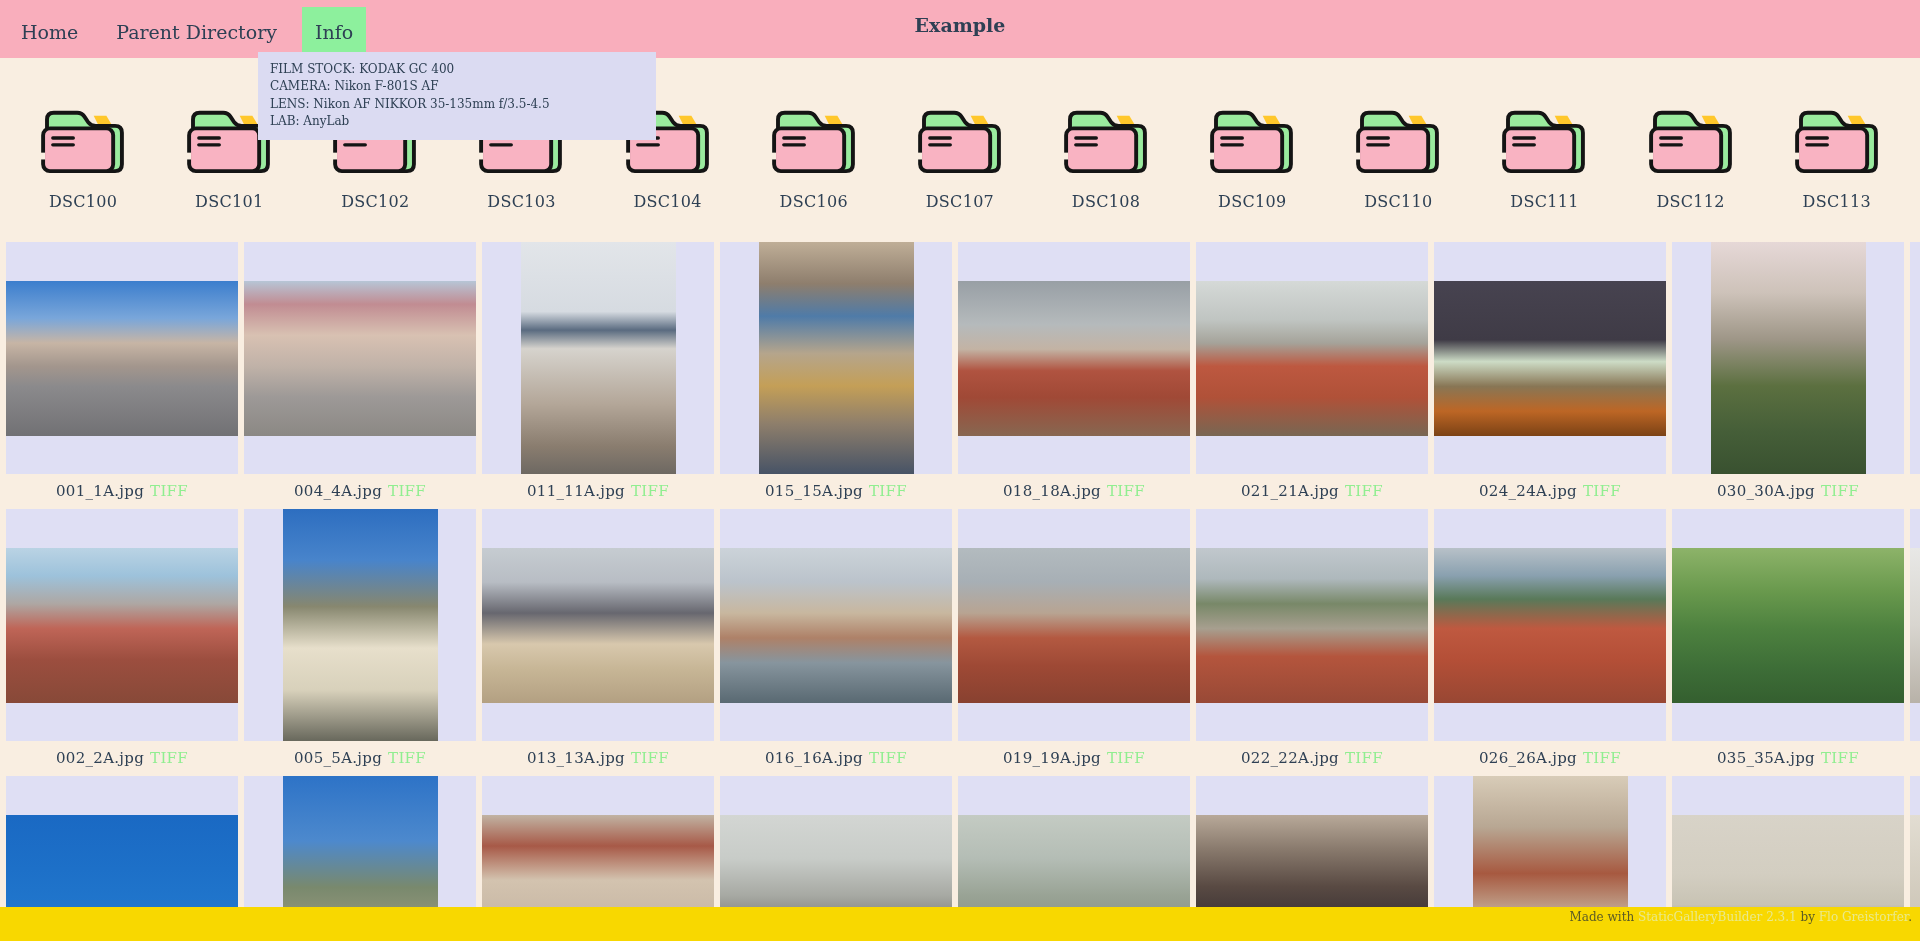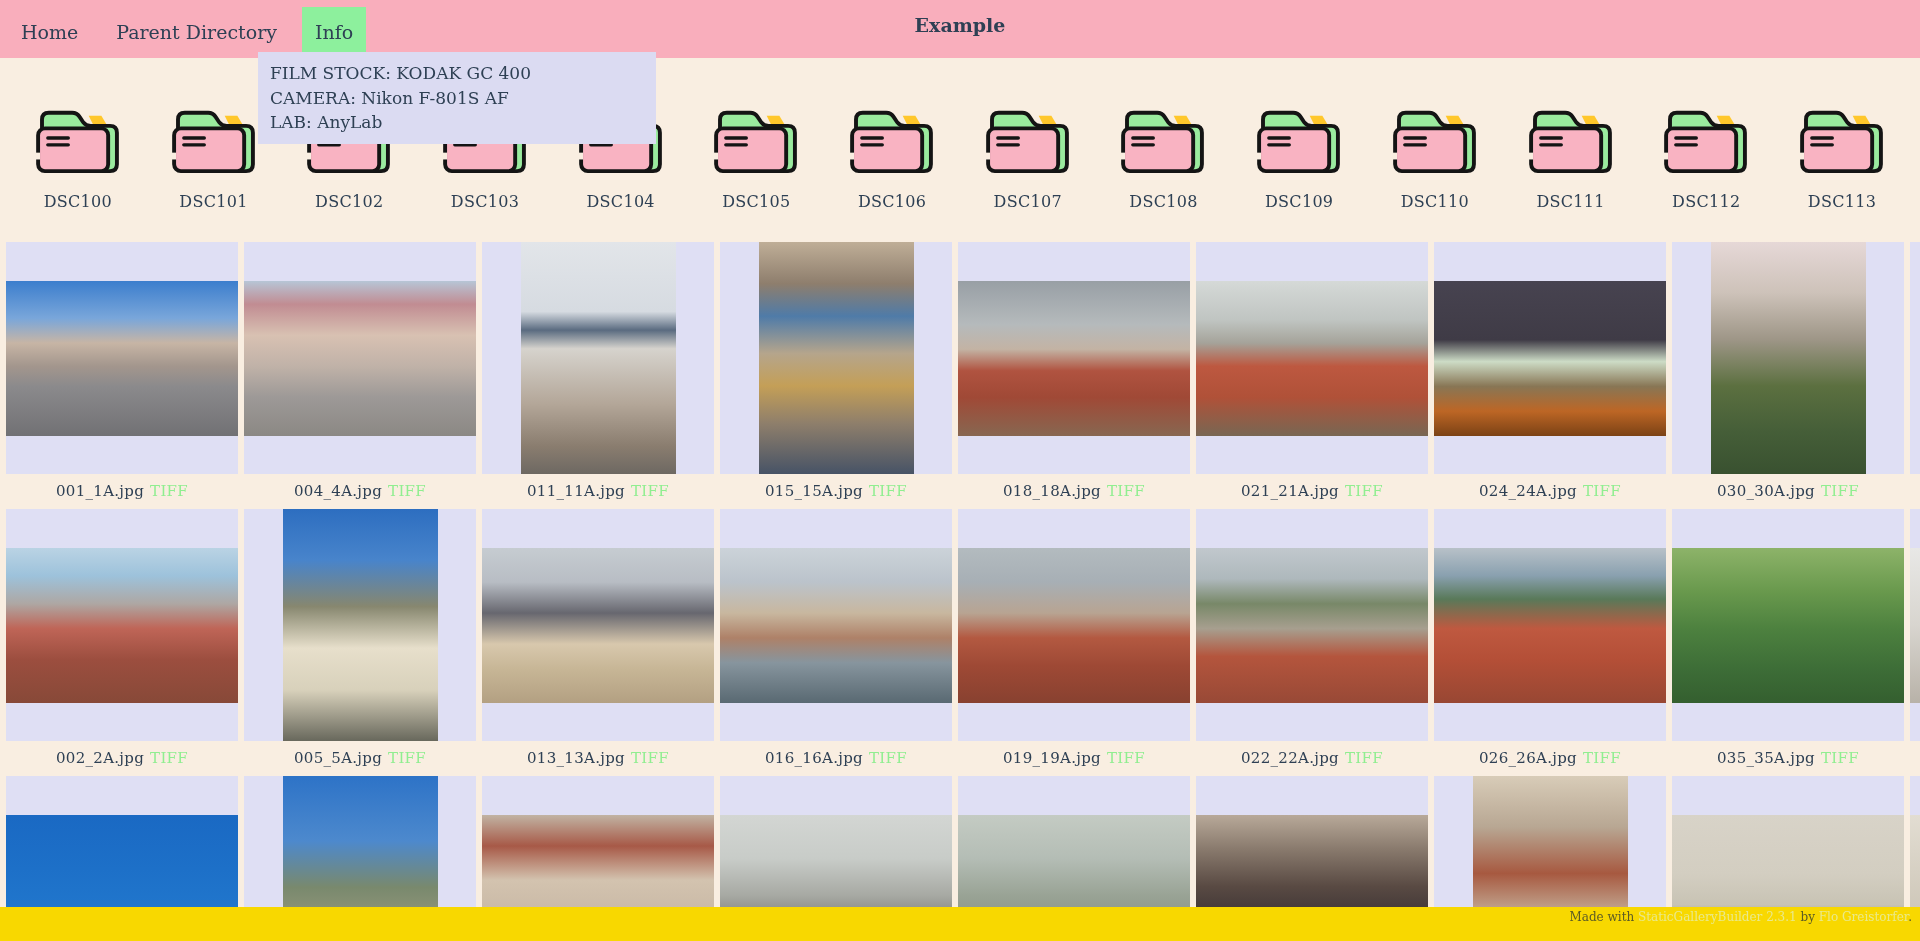--- a/index.html
+++ b/index.html
@@ -27,21 +27,21 @@
   }
   nav a.active{background:var(--green);}
   .nav-title{
     position:absolute;left:0;right:0;top:0;line-height:51px;text-align:center;
     font-size:19px;font-weight:bold;pointer-events:none;
   }
   
   .tooltip{
     position:absolute;left:258px;top:52px;width:398px;z-index:30;
     background:var(--tooltip);padding:9px 12px;
-    font-size:17px;line-height:1.45;
+    font-size:12px;line-height:1.45;
   }
   
   .folders{
     height:184px;display:flex;justify-content:space-around;align-items:flex-start;
     padding:46px 10px 0 10px;
   }
   .folder{width:120px;text-align:center;cursor:pointer;}
   .ficon{width:86px;height:72px;display:block;margin:0 auto;}
   .f-back{fill:var(--f-tab);stroke:var(--f-outline);stroke-width:4;stroke-linejoin:round;}
   .f-front{fill:var(--f-body);stroke:var(--f-outline);stroke-width:4;}
@@ -83,20 +83,21 @@
 <nav>
   <a>Home</a>
   <a>Parent Directory</a>
   <a class="active">Info</a>
   <div class="nav-title">Example</div>
 </nav>
 
 <div class="tooltip">
   <div>FILM STOCK: KODAK GC 400</div>
   <div>CAMERA: Nikon F-801S AF</div>
+  <div>LENS: Nikon AF NIKKOR 35-135mm f/3.5-4.5</div>
   <div>LAB: AnyLab</div>
 </div>
 
 <div class="folders" id="folders">
   <div class="folder">
     <svg class="ficon" viewBox="0 0 88 74">
       <polygon class="f-accent" points="55,12 68,12 74,22 60,22"></polygon>
       <path class="f-back" d="M7 62 V16 Q7 9 14 9 H38 Q43 9 45.5 13 L49.5 19 Q52 22.5 57 22.5 H77 Q84 22.5 84 29.5 V62 Q84 69 77 69 H14 Q7 69 7 62 Z"></path>
       <rect class="f-front" x="3" y="25" width="72" height="44" rx="7"></rect>
       <line class="f-line" x1="13" y1="35" x2="34" y2="35"></line>
@@ -147,31 +148,20 @@
       <polygon class="f-accent" points="55,12 68,12 74,22 60,22"></polygon>
       <path class="f-back" d="M7 62 V16 Q7 9 14 9 H38 Q43 9 45.5 13 L49.5 19 Q52 22.5 57 22.5 H77 Q84 22.5 84 29.5 V62 Q84 69 77 69 H14 Q7 69 7 62 Z"></path>
       <rect class="f-front" x="3" y="25" width="72" height="44" rx="7"></rect>
       <line class="f-line" x1="13" y1="35" x2="34" y2="35"></line>
       <line class="f-line" x1="13" y1="42" x2="34" y2="42"></line>
       <rect class="f-dash" x="0" y="50" width="5" height="7"></rect>
     </svg>
     <div class="fname">DSC104</div>
   </div>
 
-  <div class="folder">
-    <svg class="ficon" viewBox="0 0 88 74">
-      <polygon class="f-accent" points="55,12 68,12 74,22 60,22"></polygon>
-      <path class="f-back" d="M7 62 V16 Q7 9 14 9 H38 Q43 9 45.5 13 L49.5 19 Q52 22.5 57 22.5 H77 Q84 22.5 84 29.5 V62 Q84 69 77 69 H14 Q7 69 7 62 Z"></path>
-      <rect class="f-front" x="3" y="25" width="72" height="44" rx="7"></rect>
-      <line class="f-line" x1="13" y1="35" x2="34" y2="35"></line>
-      <line class="f-line" x1="13" y1="42" x2="34" y2="42"></line>
-      <rect class="f-dash" x="0" y="50" width="5" height="7"></rect>
-    </svg>
-    <div class="fname">DSC105</div>
-  </div>
 
   <div class="folder">
     <svg class="ficon" viewBox="0 0 88 74">
       <polygon class="f-accent" points="55,12 68,12 74,22 60,22"></polygon>
       <path class="f-back" d="M7 62 V16 Q7 9 14 9 H38 Q43 9 45.5 13 L49.5 19 Q52 22.5 57 22.5 H77 Q84 22.5 84 29.5 V62 Q84 69 77 69 H14 Q7 69 7 62 Z"></path>
       <rect class="f-front" x="3" y="25" width="72" height="44" rx="7"></rect>
       <line class="f-line" x1="13" y1="35" x2="34" y2="35"></line>
       <line class="f-line" x1="13" y1="42" x2="34" y2="42"></line>
       <rect class="f-dash" x="0" y="50" width="5" height="7"></rect>
     </svg>

